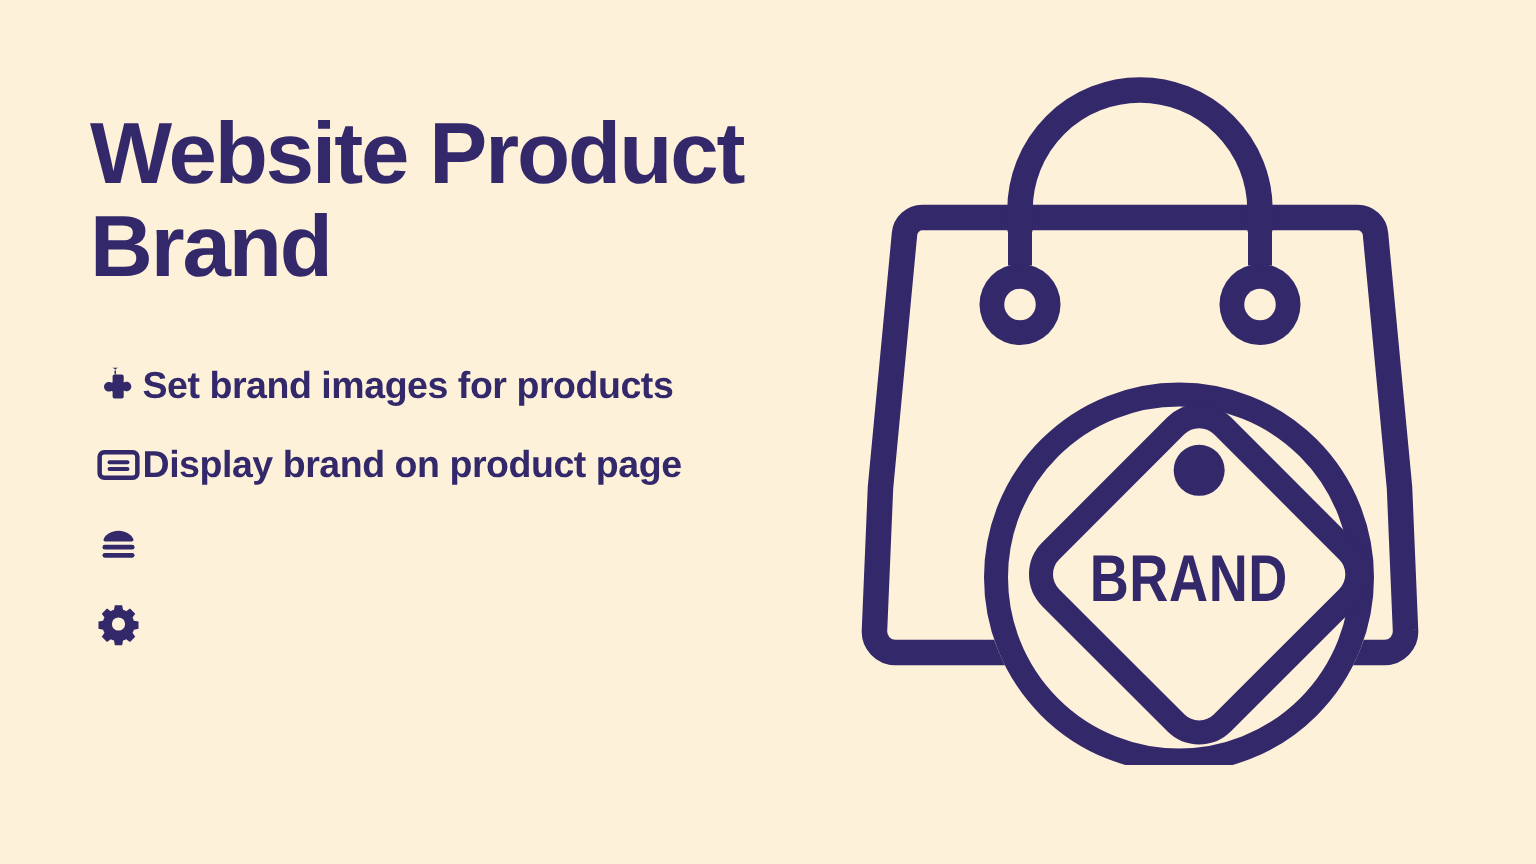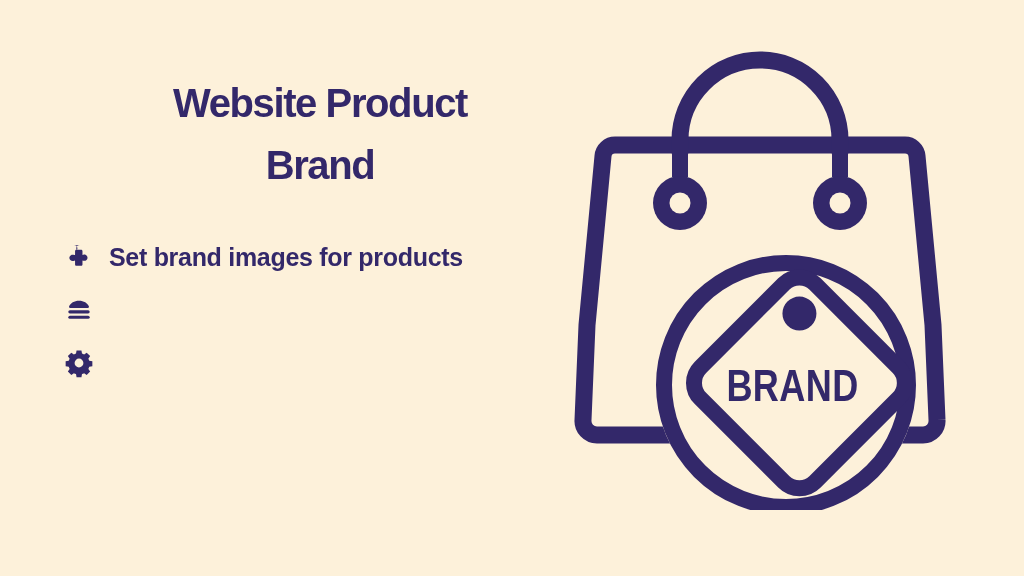--- a/index.html
+++ b/index.html
@@ -23,47 +23,45 @@
 
   
   .text-col {
     position: absolute;
     left: 60px;
     top: 72px;
     width: 520px;
   }
   .headline {
     margin: 0;
-    font-size: 40px;
+    font-size: 58px;
     line-height: 62px;
     font-weight: 700;
     letter-spacing: -1.4px;
     color: #33286a;
     font-family: "Liberation Sans", sans-serif;
-    text-align: center;
   }
   .headline .line {
     display: block;
     white-space: nowrap;
   }
 
   .feature-list {
     list-style: none;
     margin: 0;
     padding: 0;
     position: absolute;
     top: 158px;
     left: 3px;
     width: 540px;
   }
   .feature-item {
     display: flex;
     align-items: center;
     height: 53px;
-    gap: 14px;
   }
   .feature-icon {
     width: 32px;
     height: 32px;
     flex: 0 0 32px;
     display: flex;
     align-items: center;
     justify-content: center;
     color: #33286a;
   }
@@ -114,20 +112,30 @@
 
       <li class="feature-item">
         <span class="feature-icon">
           <svg viewBox="0 0 32 32" width="30" height="30" aria-hidden="true">
             <path fill="currentColor" d="M12.2 3.4c2.0 0 3.6 1.4 3.6 3.2 0 .6-.2 1.1-.4 1.6h4.4c.8 0 1.4.6 1.4 1.4v4.2c.5-.3 1.1-.5 1.8-.5 2.0 0 3.6 1.5 3.6 3.4s-1.6 3.4-3.6 3.4c-.7 0-1.3-.2-1.8-.5v4.3c0 .8-.6 1.4-1.4 1.4h-5.1c-.8 0-1.4-.6-1.4-1.4v-3.4c0-.5-.4-.8-.9-.6-.5.2-1.0.4-1.6.4-2.0 0-3.6-1.5-3.6-3.4s1.6-3.4 3.6-3.4c.6 0 1.1.1 1.6.4.5.2.9-.1.9-.6V9.6c0-.8.6-1.4 1.4-1.4h.3c-.2-.5-.4-1.0-.4-1.6 0-1.8 1.6-3.2 3.6-3.2z" transform="translate(-1.5,0)"></path>
           </svg>
         </span>
         <span class="feature-text">Set brand images for products</span>
       </li>
 
+      <li class="feature-item">
+        <span class="feature-icon">
+          <svg viewBox="0 0 32 32" width="30" height="30" aria-hidden="true">
+            <rect x="2.6" y="7" width="26.8" height="18" rx="3.2" ry="3.2" fill="none" stroke="currentColor" stroke-width="3.2"></rect>
+            <rect x="8.2" y="12.6" width="15.6" height="2.9" rx="1.45" fill="currentColor"></rect>
+            <rect x="8.2" y="17.4" width="15.6" height="2.9" rx="1.45" fill="currentColor"></rect>
+          </svg>
+        </span>
+        <span class="feature-text">Display brand on product page</span>
+      </li>
 
       <li class="feature-item">
         <span class="feature-icon">
           <svg viewBox="0 0 32 32" width="30" height="30" aria-hidden="true">
             <path fill="currentColor" d="M16 6.2c-5.0 0-9.2 2.6-10.6 6.0-.3.8.3 1.6 1.2 1.6h18.8c.9 0 1.5-.8 1.2-1.6-1.4-3.4-5.6-6.0-10.6-6.0z"></path>
             <rect x="4.6" y="16.2" width="22.8" height="3.4" rx="1.7" fill="currentColor"></rect>
             <rect x="4.6" y="22.0" width="22.8" height="3.4" rx="1.7" fill="currentColor"></rect>
           </svg>
         </span>
       </li>

